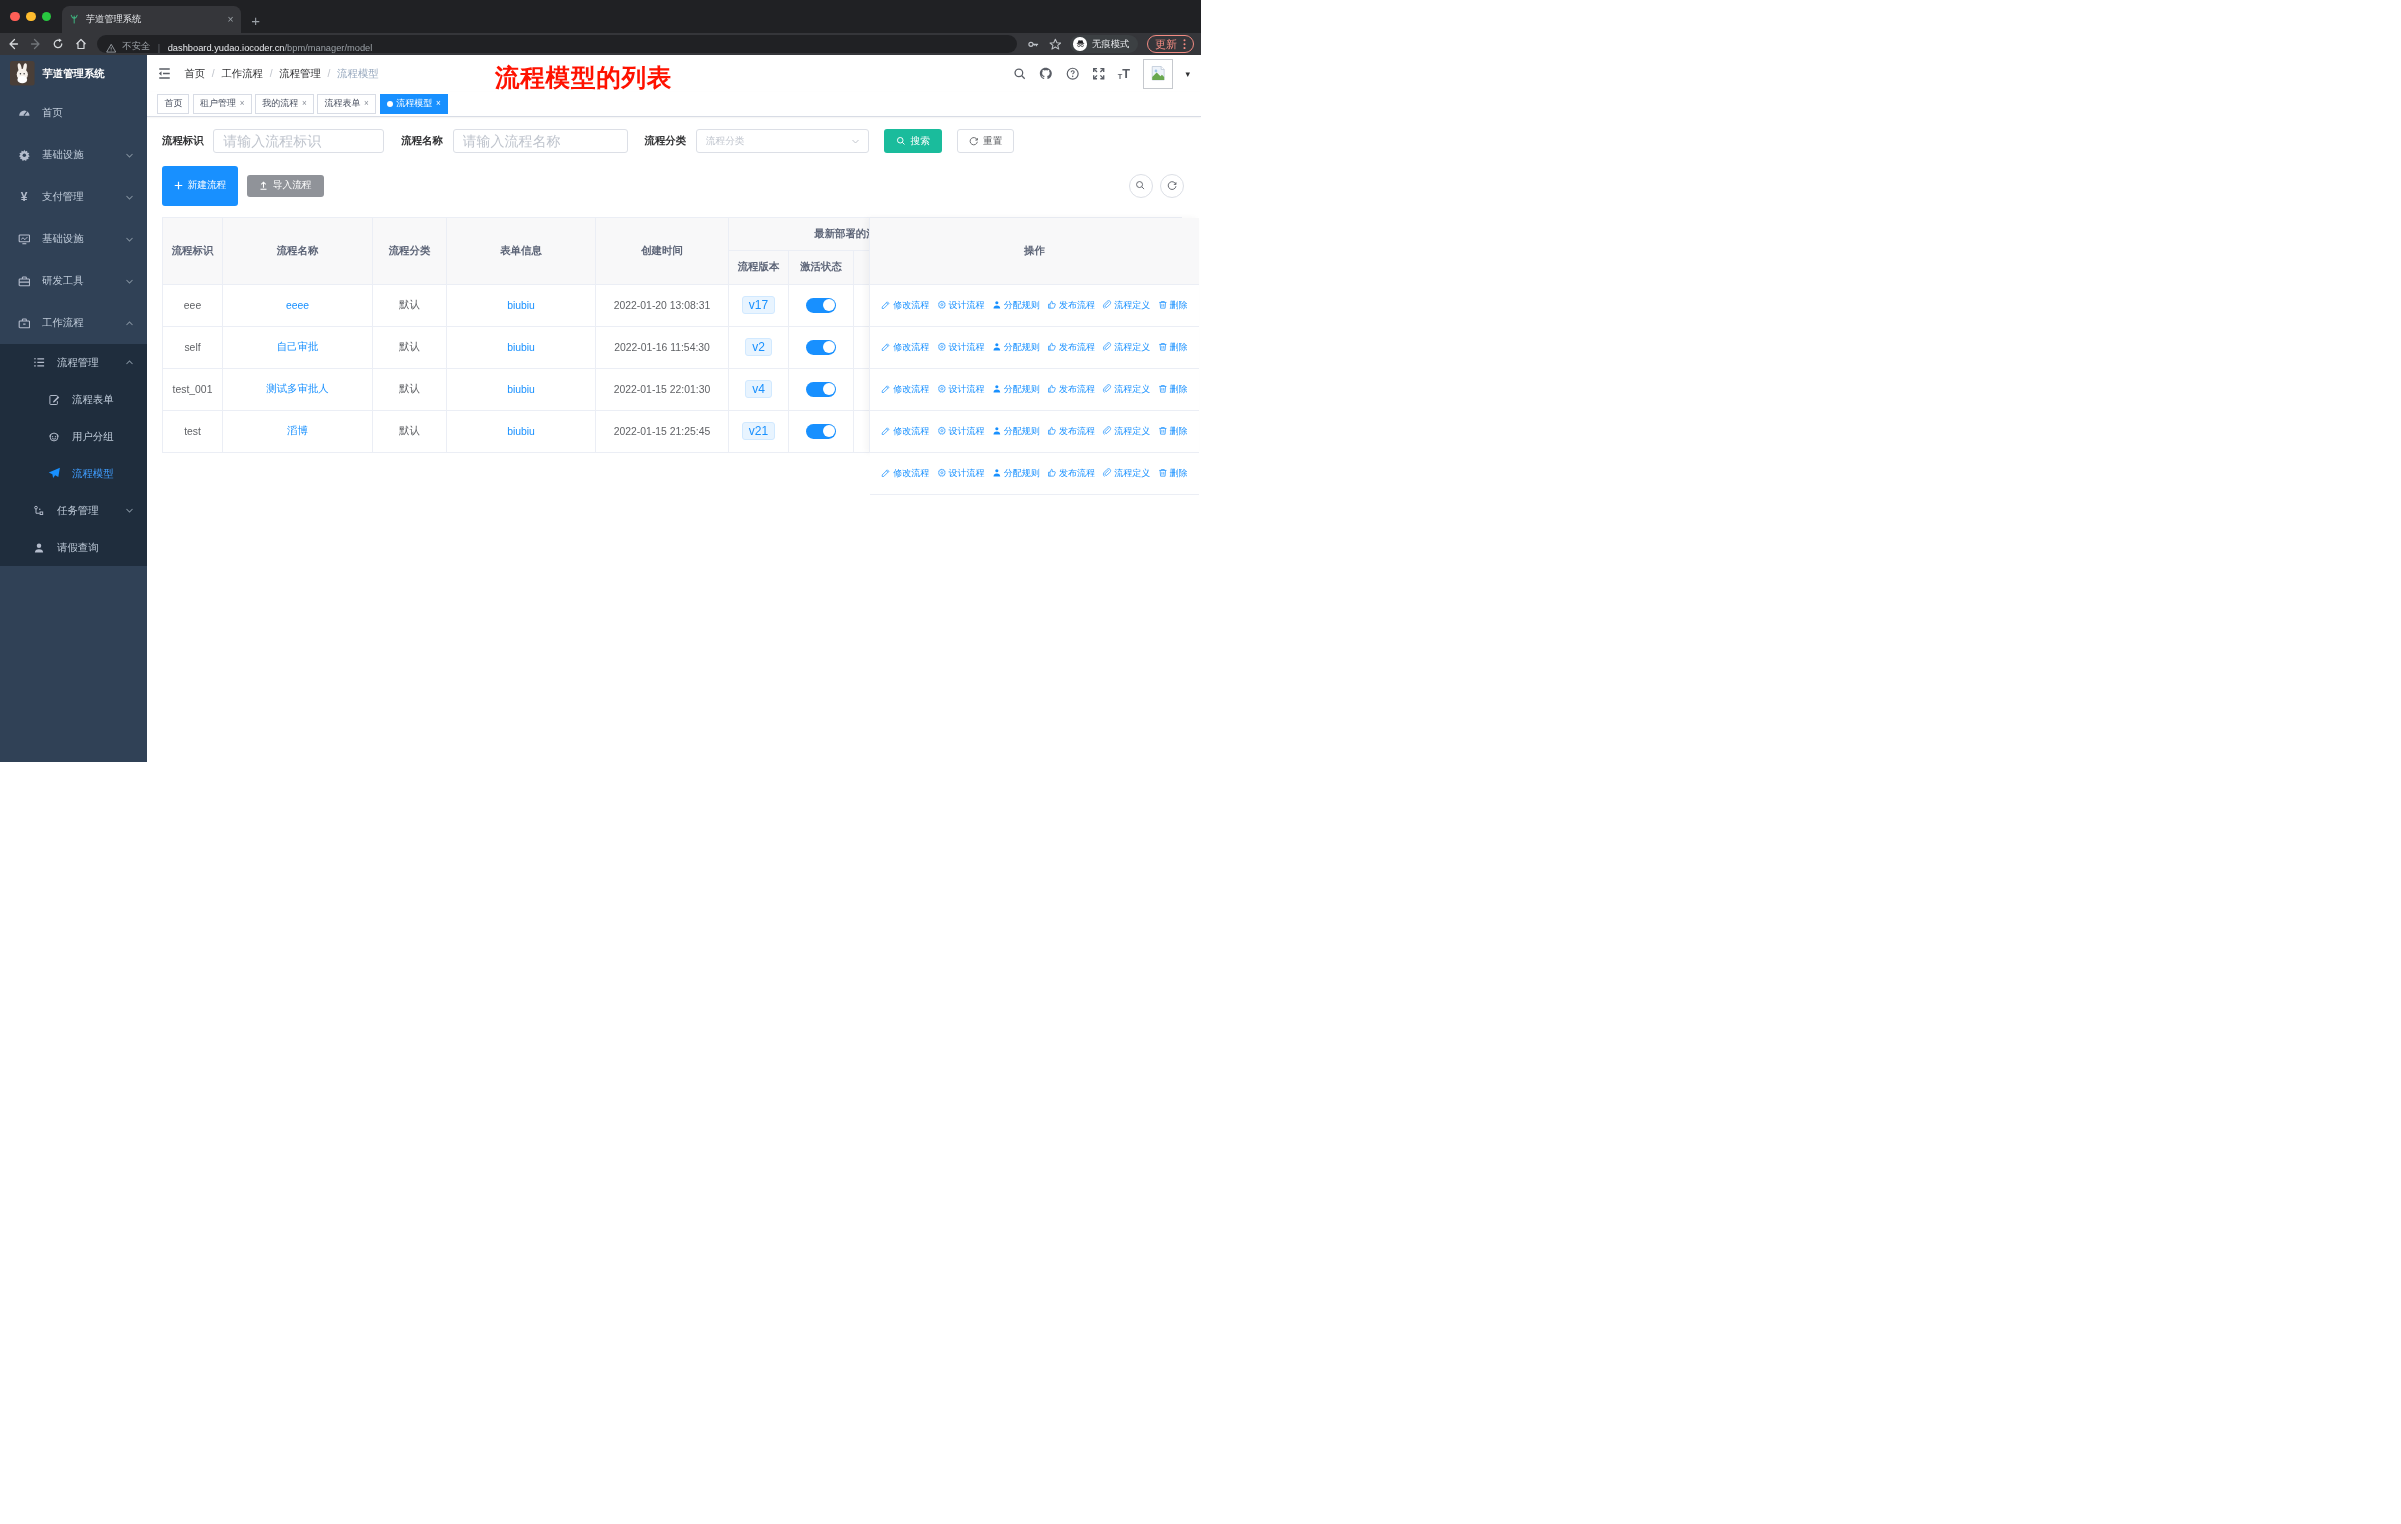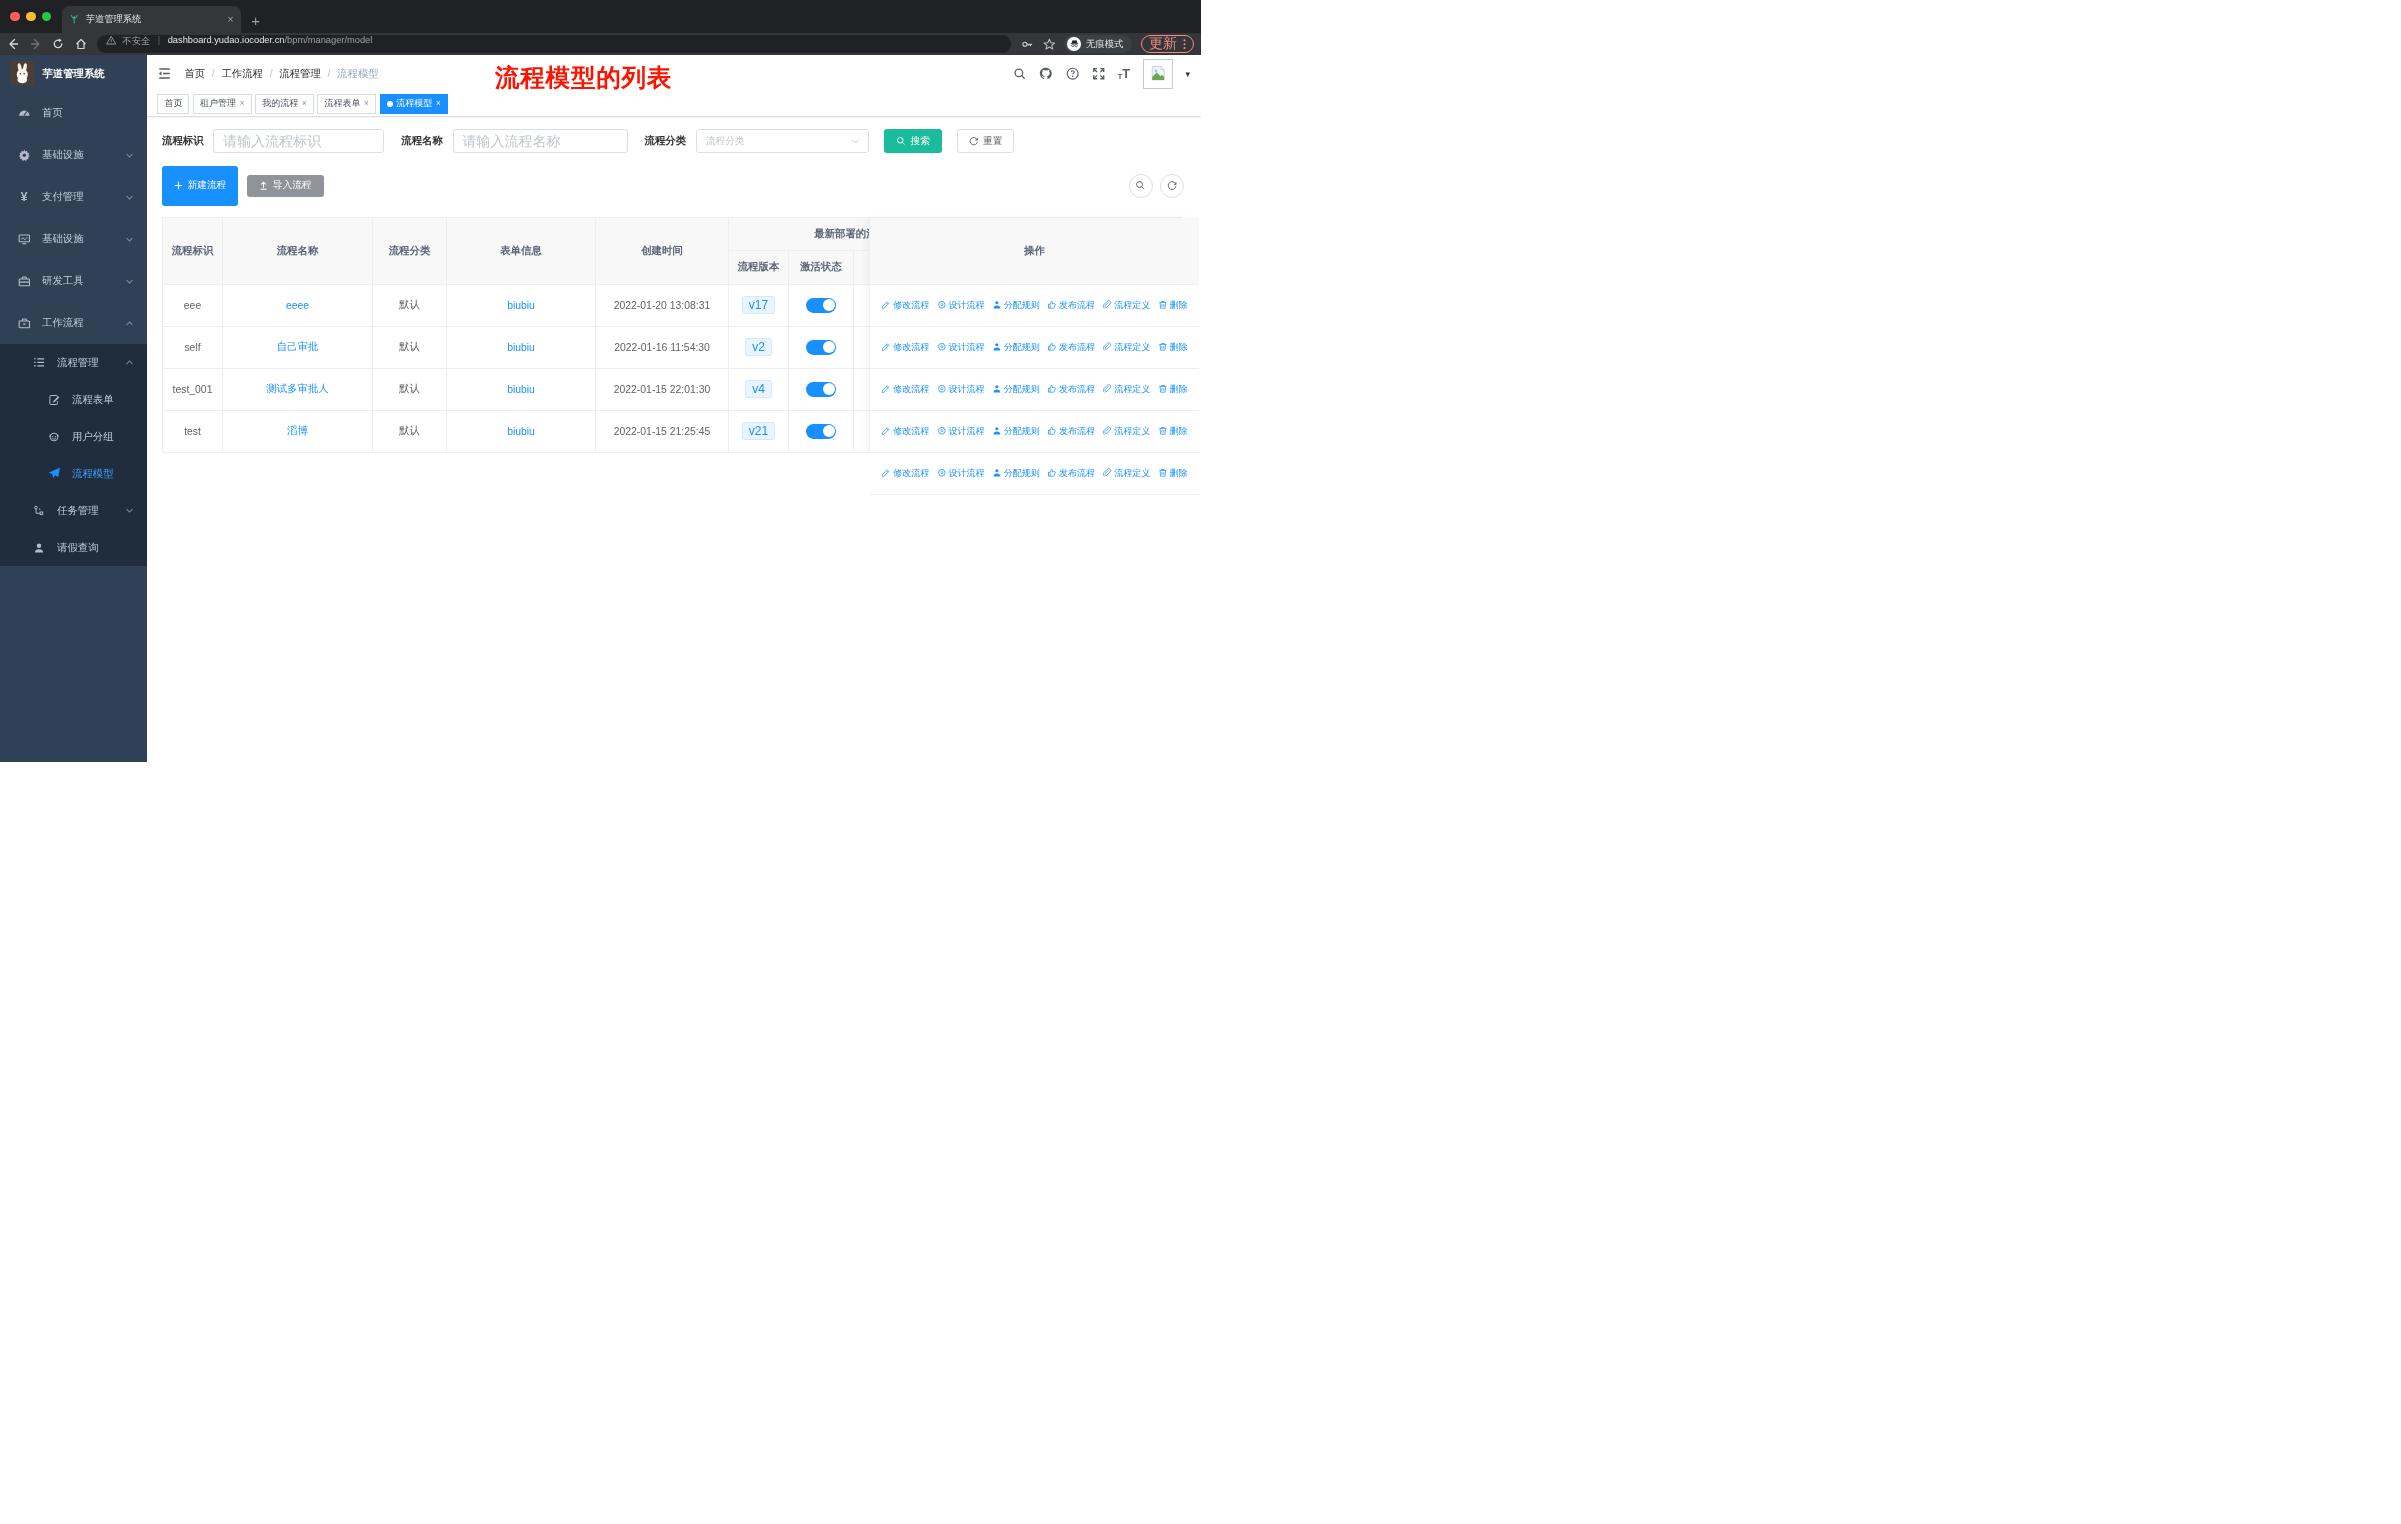--- a/index.html
+++ b/index.html
@@ -14,31 +14,31 @@
   .light.r{background:#ff5f57}.light.y{background:#febc2e}.light.g{background:#28c840}
   .tab { width:179px; height:27px; background:#35363a; border-radius:7.4px 7.4px 0 0;
     display:flex; align-items:center; padding:0 7.4px; gap:6px; }
   .tab-title { color:#e8eaed; font-size:9.3px; flex:1; white-space:nowrap; overflow:hidden; }
   .tab-close { color:#9aa0a6; font-size:10.4px; }
   .newtab { color:#9aa0a6; font-size:15px; margin:0 0 4.5px 10.4px; }
   .toolbar { height:22px; background:#35363a; display:flex; align-items:center; padding:0 7.4px; gap:10.4px; }
   .navic { color:#d6d9dc; }
   .navic.dim { color:#71757a; }
   .omnibox { flex:1; height:18px; background:#202124; border-radius:9px; display:flex;
-    align-items:flex-start; padding:0 9px; gap:6px; color:#9aa0a6; font-size:9.3px; }
+    align-items:flex-end; padding:0 9px; gap:6px; color:#9aa0a6; font-size:9.3px; }
   .omni-host { color:#e8eaed; }
   .omni-path { color:#9aa0a6; }
   .omni-sep { color:#5f6368; margin:0 1.5px; }
   .chrome-right { display:flex; align-items:center; gap:9px; }
   .incog { background:#3c4043; border-radius:10.4px; height:18px; display:flex; align-items:center;
     gap:5.2px; padding:0 9px 0 3px; color:#e8eaed; font-size:9.3px; }
   .incog-circle { width:13.4px; height:13.4px; background:#fff; border-radius:50%; display:flex;
     align-items:center; justify-content:center; }
   .updatebtn { border:1.1px solid #f28b82; color:#f28b82; border-radius:9.7px; height:18px;
-    display:flex; align-items:center; gap:6px; padding:0 6.7px; font-size:14px; }
+    display:flex; align-items:center; gap:6px; padding:0 6.7px; font-size:11px; }
 
   
   .app { display:flex; height:707px; }
   .sidebar { width:147px; background:#304156; color:#bfcbd9; flex-shrink:0; }
   .logo-row { height:37px; display:flex; align-items:center; gap:7.4px; padding-left:10.4px; }
   .logo-title { color:#fff; font-size:10.4px; font-weight:bold; }
   .menu-item { height:42px; display:flex; align-items:center; font-size:10.4px; cursor:pointer; }
   .menu-item .mi-icon { width:18px; display:flex; justify-content:center; margin-right:9px; color:#b4bccc; }
   .lv1 { padding-left:15px; }
   .submenu-block { background:#1f2d3d; }

